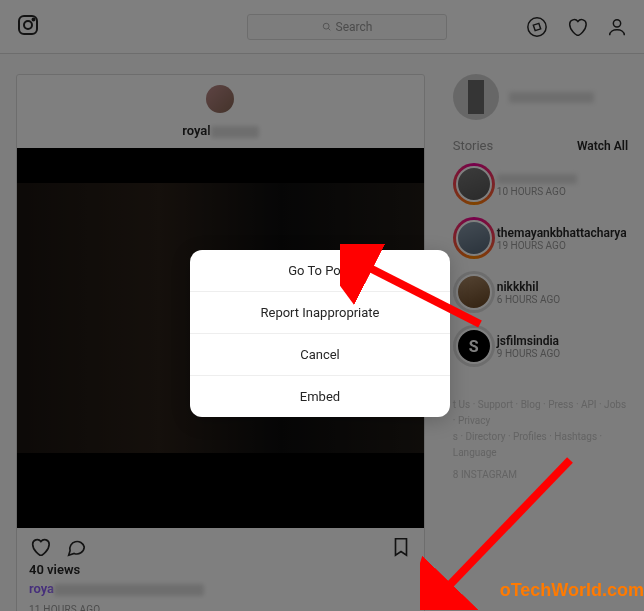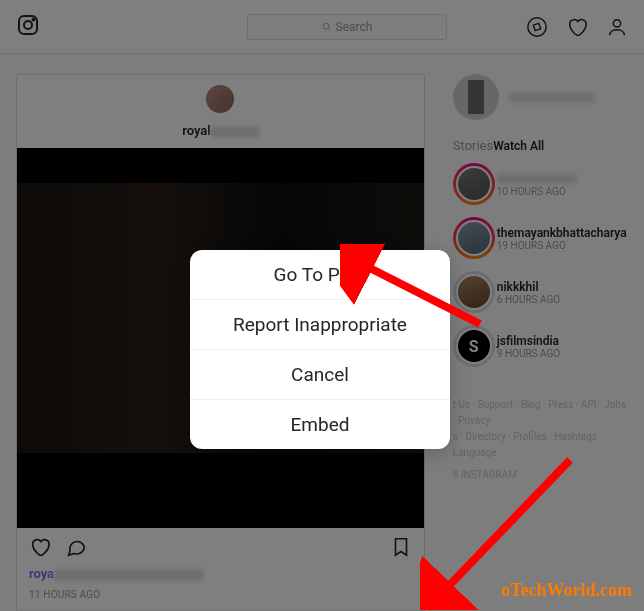--- a/index.html
+++ b/index.html
@@ -32,44 +32,44 @@
 .action-icon { width: 22px; height: 22px; cursor: pointer; }
 .post-views { padding: 0 12px; font-size: 13px; font-weight: 600; color: #262626; }
 .post-caption { padding: 4px 12px; font-size: 13px; color: #8b5cf6; }
 .post-time { padding: 4px 12px 10px; font-size: 10px; color: #999; letter-spacing: 0.2px; }
 .post-comment-row { border-top: 1px solid #efefef; display: flex; align-items: center; padding: 12px; }
 
 
 .self-row { display: flex; align-items: center; gap: 10px; margin-bottom: 18px; }
 .self-avatar { width: 46px; height: 46px; border-radius: 50%; background: #cfcfcf; display:flex; align-items:center; justify-content:center; overflow:hidden; }
 .self-avatar-inner { width: 16px; height: 34px; background: #6a6a6a; }
-.stories-header { display: flex; align-items: center; font-size: 13px; color: #999; margin-bottom: 10px; }
+.stories-header { display: flex; justify-content: space-between; align-items: center; font-size: 13px; color: #999; margin-bottom: 10px; }
 .watch-all { color: #262626; font-weight: 600; font-size: 12px; }
 .story { display: flex; align-items: center; gap: 2px; margin-bottom: 12px; }
 .story-ring { width: 42px; height: 42px; border-radius: 50%; background: conic-gradient(#e09 0%, #f80 50%, #e09 100%); display: flex; align-items: center; justify-content: center; }
 .story-ring.seen { background: #dbdbdb; }
 .story-avatar { width: 36px; height: 36px; border-radius: 50%; background: #888; border: 2px solid #fff; background-size: cover; }
 .story-avatar.s0 { background: linear-gradient(160deg,#777,#555); }
 .story-avatar.s1 { background: linear-gradient(160deg,#89a,#567); }
 .story-avatar.s2 { background: linear-gradient(160deg,#aa8866,#664422); }
 .story-avatar.s3 { background: #000; display:flex; align-items:center; justify-content:center; color:#fff; font-weight:700; font-size:16px; }
 .story-text .name { font-size: 12px; font-weight: 600; color: #262626; }
 .story-text .time { font-size: 10px; color: #999; }
 .footer-links { margin-top: 30px; font-size: 10px; color: #c7c7c7; line-height: 1.6; }
 .footer-copy { margin-top: 8px; font-size: 10px; color: #c7c7c7; }
 
 
 .overlay { position: absolute; inset: 0; background: rgba(0,0,0,0.5); z-index: 10; }
 .modal { position: absolute; top: 250px; left: 190px; width: 260px; background: #fff; border-radius: 12px; z-index: 11; overflow: hidden; box-shadow: 0 4px 20px rgba(0,0,0,0.2);}
-.modal-item { padding: 13px 0; text-align: center; font-size: 19px; color: #262626; border-bottom: 1px solid #eee; cursor: pointer; }
+.modal-item { padding: 13px 0; text-align: center; font-size: 13px; color: #262626; border-bottom: 1px solid #eee; cursor: pointer; }
 .modal-item:last-child { border-bottom: none; }
 
 
 .arrow { position: absolute; z-index: 20; }
-.watermark { position: absolute; bottom: 10px; right: 12px; font-family: Liberation Serif, serif; font-weight: 700; font-size: 18px; color: #ff7a00; z-index: 25; }
+.watermark { position: absolute; bottom: 10px; right: 0; font-family: Liberation Sans, sans-serif; font-weight: 700; font-size: 18px; color: #ff7a00; z-index: 25; }
 </style>
 </head>
 <body>
 
 <div class="header">
   <div class="logo-wrap">
     <svg class="logo" width="24" height="24" viewBox="0 0 24 24" fill="none" stroke="#262626" stroke-width="2">
         <rect x="3" y="3" width="18" height="18" rx="5"></rect>
         <circle cx="12" cy="12" r="4"></circle>
         <circle cx="17.5" cy="6.5" r="1" fill="#262626"></circle>
@@ -118,20 +118,21 @@
               <path d="M12 21s-8-5-8-12a5 5 0 0 1 9-3 5 5 0 0 1 9 3c0 7-8 12-8 12z"></path>
             </svg>
           <svg class="action-icon" viewBox="0 0 24 24" fill="none" stroke="#262626" stroke-width="1.8">
               <path d="M21 12a8 8 0 0 1-11 7L4 21l1.5-5A8 8 0 1 1 21 12z"></path>
             </svg>
         </div>
         <svg class="action-icon" viewBox="0 0 24 24" fill="none" stroke="#262626" stroke-width="1.8">
             <path d="M6 3h12v18l-6-4-6 4z"></path>
           </svg>
       </div>
+      <div class="post-views">40 views</div>
       <div class="post-caption">
         <span style="font-weight:600">roya</span><span class="blur-bar" style="width:150px"></span>
       </div>
       <div class="post-time">11 HOURS AGO</div>
       <div class="post-comment-row">
         
         
       </div>
     </div>
   </div>

